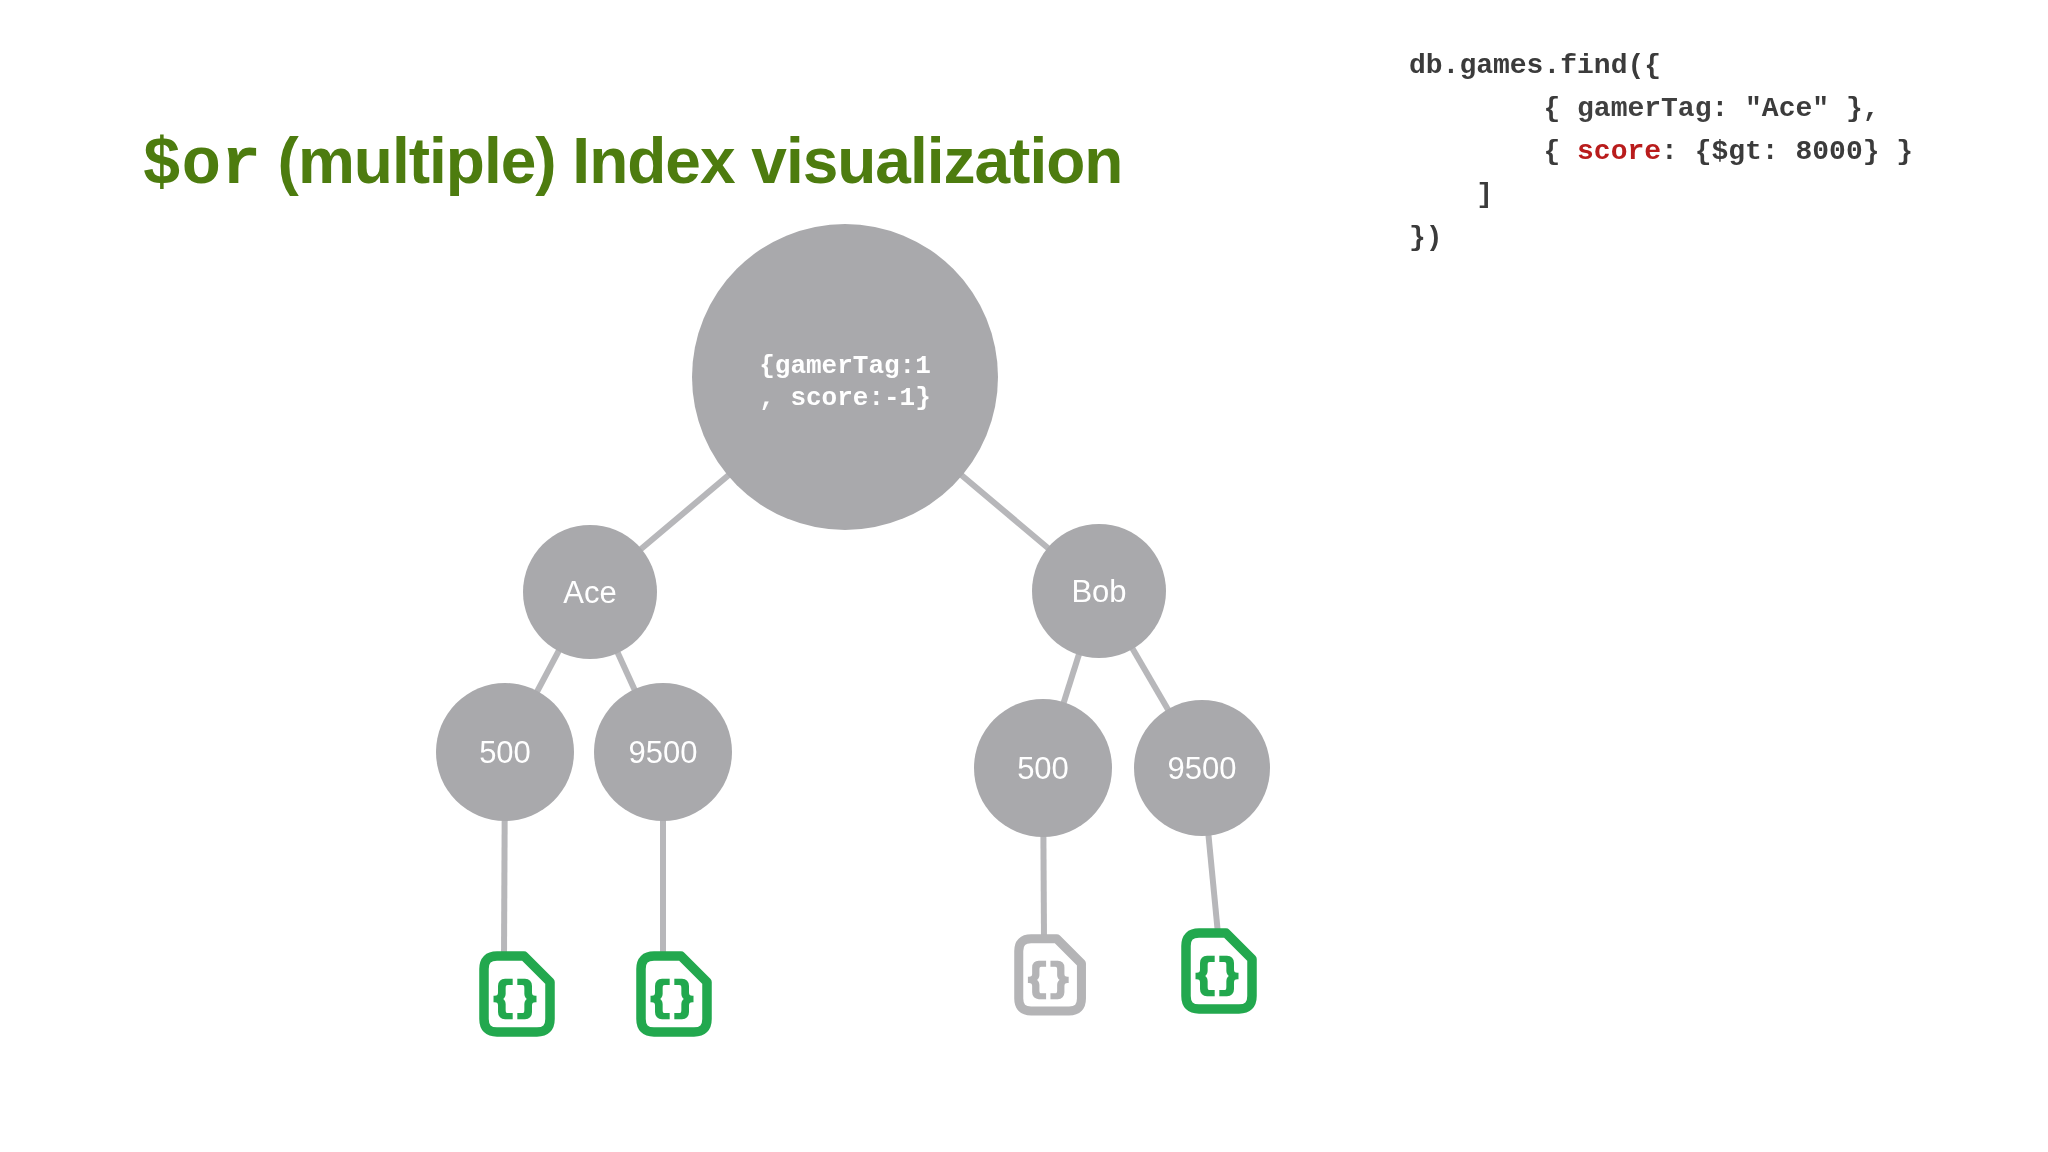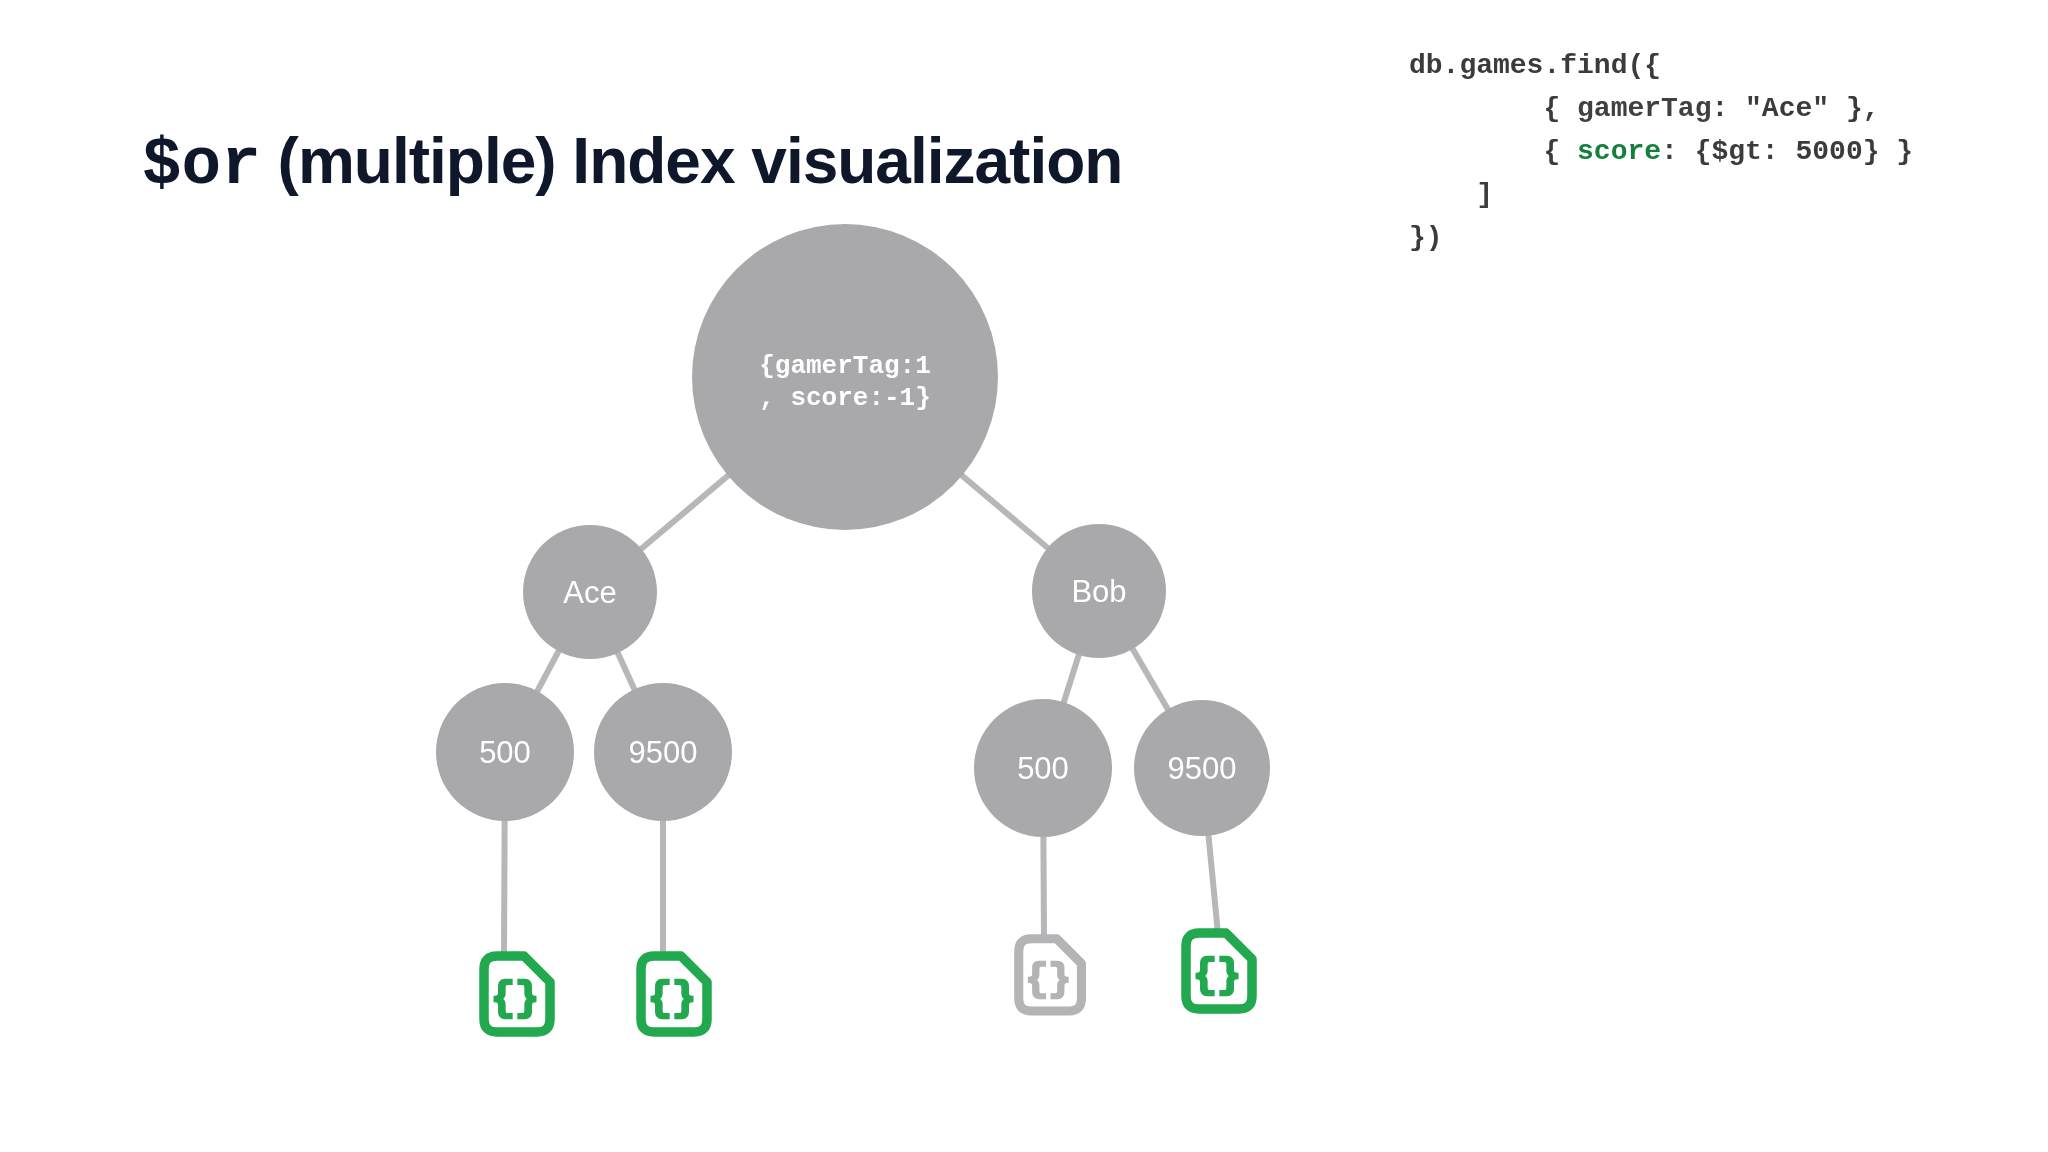--- a/index.html
+++ b/index.html
@@ -5,40 +5,40 @@
   html,body { margin:0; padding:0; background:#ffffff; }
   body {
     width:2048px; height:1152px; overflow:hidden; position:relative;
     font-family:"Liberation Sans", sans-serif;
   }
   .slide { position:relative; width:2048px; height:1152px; background:#ffffff; }
 
   
   .title {
     position:absolute; left:142px; top:124px; margin:0;
-    font-size:64px; font-weight:bold; color:#0f172a;
+    font-size:64px; font-weight:bold; color:#4d7c0f;
     letter-spacing:-1px; white-space:nowrap;
   }
   .title-code {
     font-family:"Liberation Mono", monospace;
     font-weight:bold; font-size:66px; letter-spacing:0;
   }
 
   
   .code {
     position:absolute; left:1393px; top:44px;
     font-family:"Liberation Mono", monospace;
     font-weight:bold; font-size:28px; line-height:43px;
     color:#3b3b3b;
     margin-left:16px;
   }
   .code-line { white-space:pre; }
   .tok-pink  { color:#e0148e; }
   .tok-green { color:#404040; }
-  .tok-amber { color:#15803d; }
+  .tok-amber { color:#b91c1c; }
 
   
   .diagram { position:absolute; left:0; top:0; width:2048px; height:1152px; }
   .edge { stroke:#b7b7ba; stroke-width:6; fill:none; }
   .node { fill:#a9a9ac; }
   .node-label {
     fill:#ffffff; font-family:"Liberation Sans", sans-serif;
     font-size:31px; text-anchor:middle;
   }
   .root-label {
@@ -60,21 +60,21 @@
 </head>
 <body>
 
 <div class="slide">
 
   <h1 class="title"><span class="title-code">$or</span><span> (multiple) Index visualization</span></h1>
 
   <div class="code">
     <div class="code-line"><span>db.games.find({</span></div>
     <div class="code-line"><span>        { </span><span class="tok-green">gamerTag</span><span>: "Ace" },</span></div>
-    <div class="code-line"><span>        { </span><span class="tok-amber">score</span><span>: {$gt: 5000} }</span></div>
+    <div class="code-line"><span>        { </span><span class="tok-amber">score</span><span>: {$gt: 8000} }</span></div>
     <div class="code-line"><span>    ]</span></div>
     <div class="code-line"><span>})</span></div>
   </div>
 
   <svg class="diagram" viewBox="0 0 2048 1152">
     <defs>
       <g id="docIcon">
         <path class="doc-outline" d="M 18 5 H 45 L 71 31 V 68 Q 71 81 58 81 H 18 Q 5 81 5 68 V 18 Q 5 5 18 5 Z"></path>
         <text class="doc-braces" x="36" y="59">{}</text>
       </g>

